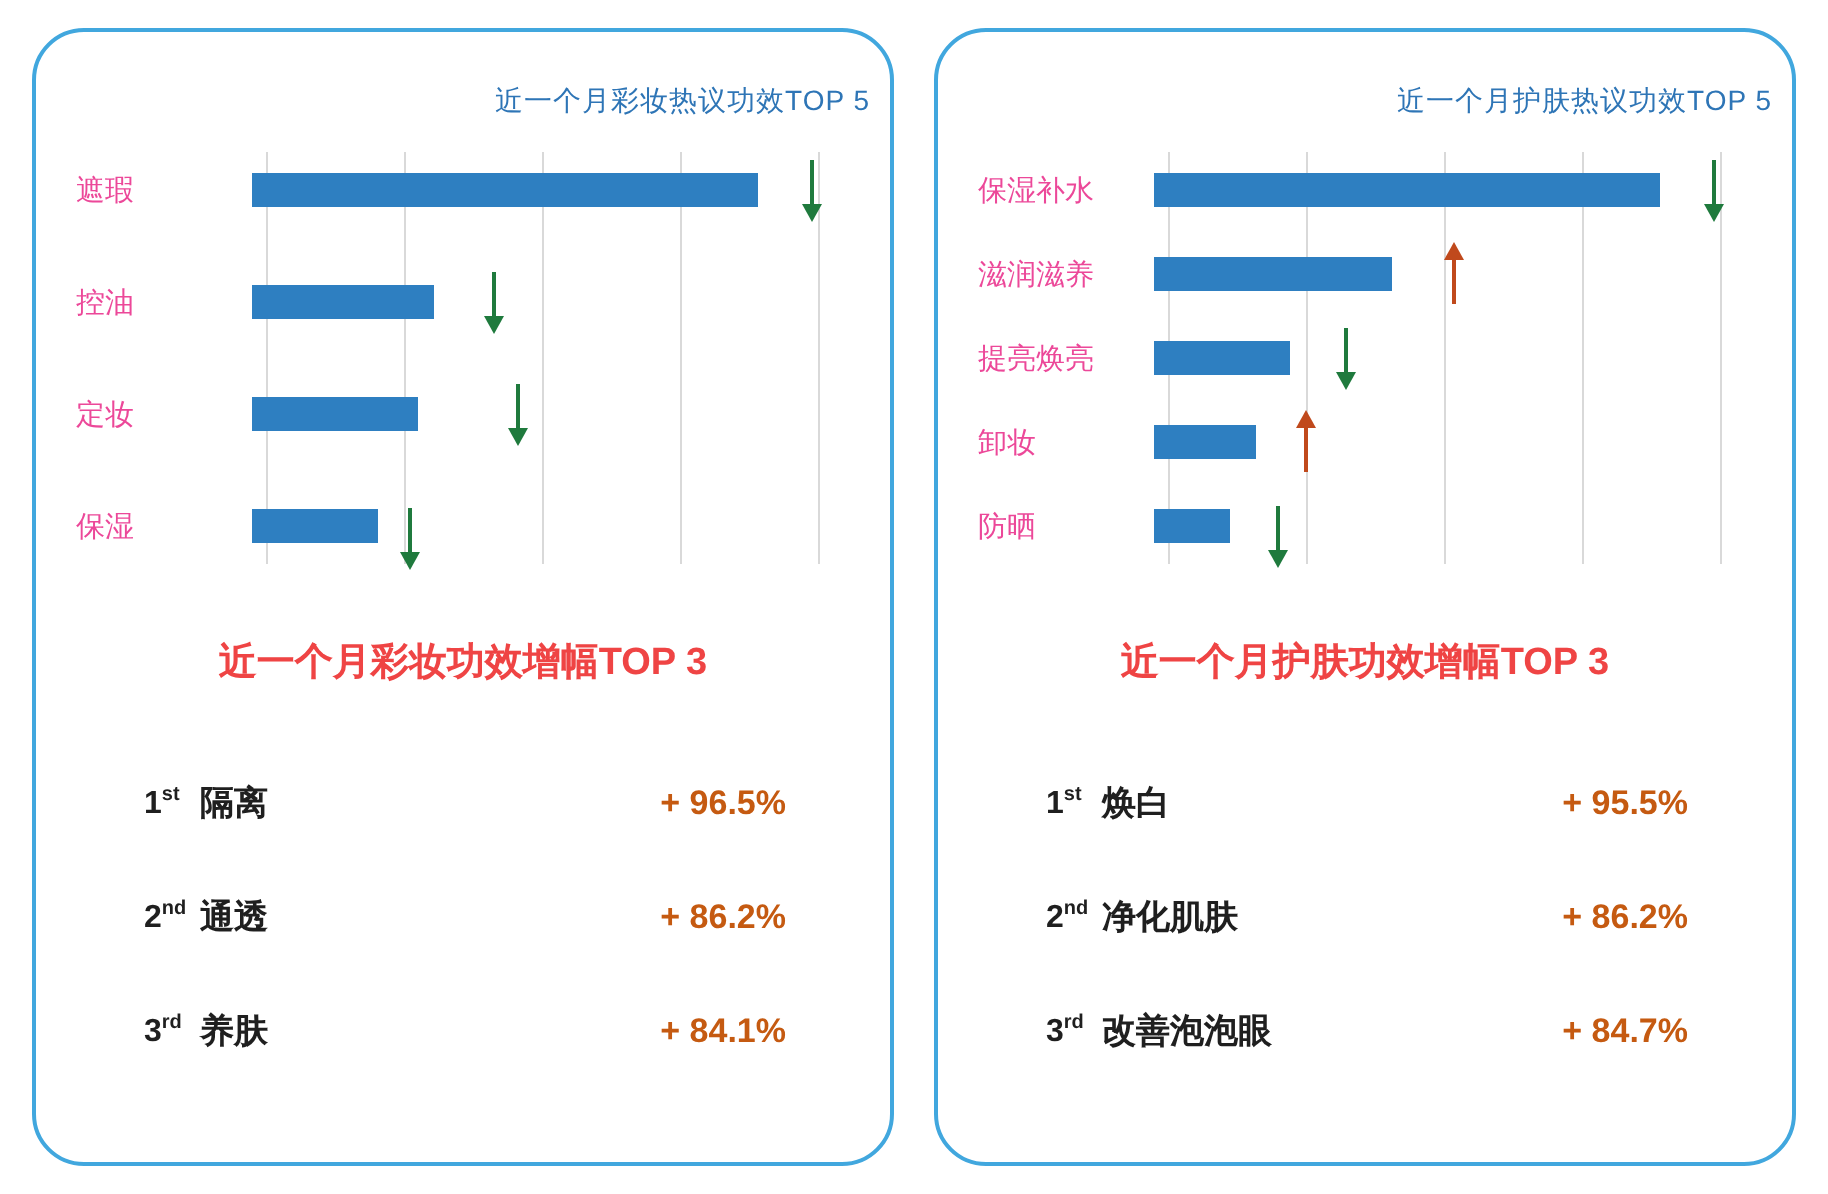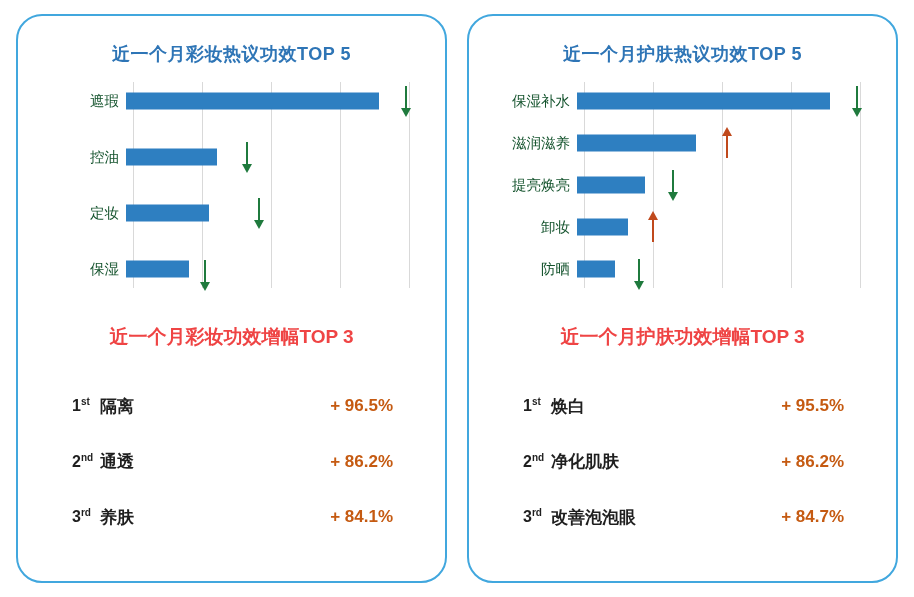--- a/index.html
+++ b/index.html
@@ -26,24 +26,24 @@
     position: relative;
     flex: 1 1 0;
     border: 2px solid #41a7de;
     border-radius: 26px;
     box-sizing: border-box;
     padding: 14px 10px 10px 10px;
     display: flex;
     flex-direction: column;
   }
   .panel-title {
-    text-align: center;
+    text-align: right;
     color: #2e75b6;
-    font-weight: bold;
-    font-size: 18px;
+    font-weight: normal;
+    font-size: 14px;
     letter-spacing: 0.5px;
     margin: 12px 0 14px 0;
   }
   .chart {
     position: relative;
     height: 218px;
     margin: 0 18px 0 10px;
   }
   .grid {
     position: absolute;
@@ -70,24 +70,23 @@
     justify-content: space-between;
   }
   .row {
     position: relative;
     height: 38px;
     display: flex;
     align-items: center;
   }
   .cat-label {
     width: 88px;
-    text-align: right;
     padding-right: 7px;
     font-size: 14.5px;
-    color: #14532d;
+    color: #ec4899;
     white-space: nowrap;
     box-sizing: border-box;
   }
   .bar-area {
     position: relative;
     flex: 1 1 auto;
     height: 100%;
   }
   .bar {
     position: absolute;

